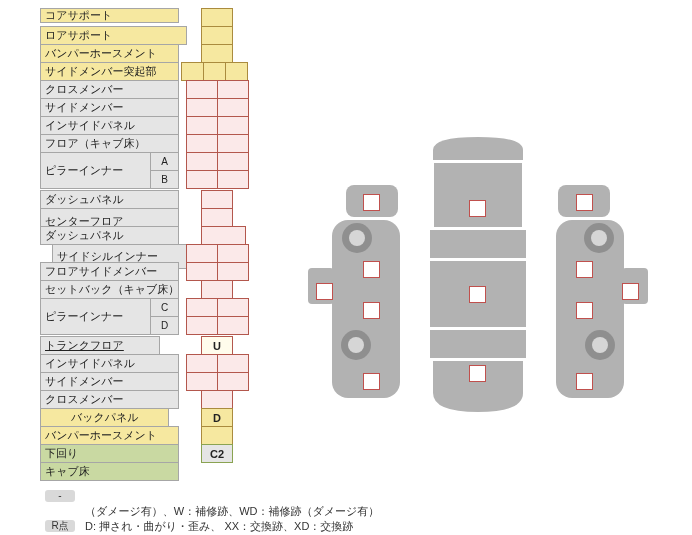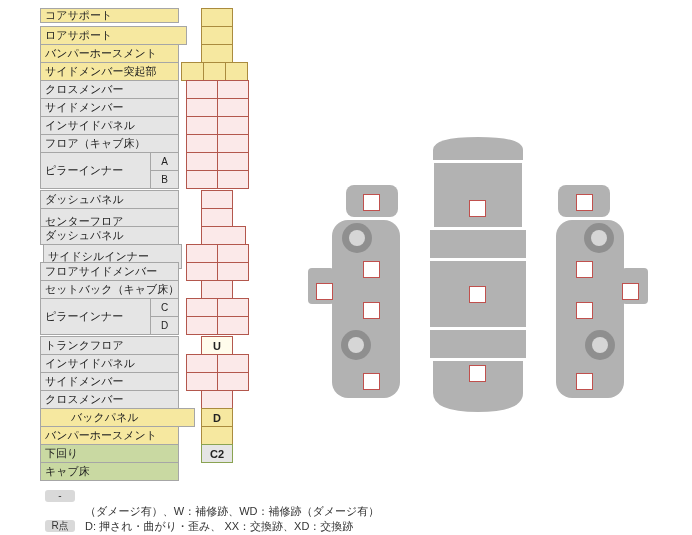--- a/index.html
+++ b/index.html
@@ -69,46 +69,46 @@
       <div class="pcell c-pink" style="top: 144px; left: 177px; width: 32px; height: 19px;"></div>
       <div class="psub t-pink" style="top: 162px; left: 110px; width: 29px; height: 19px;">B</div>
       <div class="pcell c-pink" style="top: 162px; left: 146px; width: 32px; height: 19px;"></div>
       <div class="pcell c-pink" style="top: 162px; left: 177px; width: 32px; height: 19px;"></div>
       <div class="plabel t-pink" style="top: 182px; left: 0px; width: 139px; height: 19px;">ダッシュパネル</div>
       <div class="pcell c-pink" style="top: 182px; left: 161px; width: 32px; height: 19px;"></div>
       <div class="plabel t-pink" style="top: 200px; left: 0px; width: 139px; height: 27px;">センターフロア</div>
       <div class="pcell c-pink" style="top: 200px; left: 161px; width: 32px; height: 19px;"></div>
       <div class="plabel t-pink" style="top: 218px; left: 0px; width: 139px; height: 19px;">ダッシュパネル</div>
       <div class="pcell c-pink" style="top: 218px; left: 161px; width: 45px; height: 19px;"></div>
-      <div class="plabel t-pink" style="top: 236px; left: 3px; width: 139px; height: 25px;">サイドシルインナー</div>
+      <div class="plabel t-pink" style="top: 236px; left: 12px; width: 139px; height: 25px;">サイドシルインナー</div>
       <div class="pcell c-pink" style="top: 236px; left: 146px; width: 32px; height: 19px;"></div>
       <div class="pcell c-pink" style="top: 236px; left: 177px; width: 32px; height: 19px;"></div>
       <div class="plabel t-pink" style="top: 254px; left: 0px; width: 139px; height: 19px;">フロアサイドメンバー</div>
       <div class="pcell c-pink" style="top: 254px; left: 146px; width: 32px; height: 19px;"></div>
       <div class="pcell c-pink" style="top: 254px; left: 177px; width: 32px; height: 19px;"></div>
       <div class="plabel t-pink" style="top: 272px; left: 0px; width: 139px; height: 19px;">セットバック（キャブ床）</div>
       <div class="pcell c-pink" style="top: 272px; left: 161px; width: 32px; height: 19px;"></div>
       <div class="plabel t-pink" style="top: 290px; left: 0px; width: 111px; height: 37px;">ピラーインナー</div>
       <div class="psub t-pink" style="top: 290px; left: 110px; width: 29px; height: 19px;">C</div>
       <div class="pcell c-pink" style="top: 290px; left: 146px; width: 32px; height: 19px;"></div>
       <div class="pcell c-pink" style="top: 290px; left: 177px; width: 32px; height: 19px;"></div>
       <div class="psub t-pink" style="top: 308px; left: 110px; width: 29px; height: 19px;">D</div>
       <div class="pcell c-pink" style="top: 308px; left: 146px; width: 32px; height: 19px;"></div>
       <div class="pcell c-pink" style="top: 308px; left: 177px; width: 32px; height: 19px;"></div>
-      <div class="plabel t-pink" style="top: 328px; left: 0px; width: 139px; height: 19px;">トランクフロア</div>
+      <div class="plabel t-pink" style="top: 328px; left: 0px; width: 120px; height: 19px; text-decoration: underline;">トランクフロア</div>
       <div class="pcell c-pink" style="top: 328px; left: 161px; width: 32px; height: 19px; background: rgb(255, 252, 236);">U</div>
       <div class="plabel t-pink" style="top: 346px; left: 0px; width: 139px; height: 19px;">インサイドパネル</div>
       <div class="pcell c-pink" style="top: 346px; left: 146px; width: 32px; height: 19px;"></div>
       <div class="pcell c-pink" style="top: 346px; left: 177px; width: 32px; height: 19px;"></div>
       <div class="plabel t-pink" style="top: 364px; left: 0px; width: 139px; height: 19px;">サイドメンバー</div>
       <div class="pcell c-pink" style="top: 364px; left: 146px; width: 32px; height: 19px;"></div>
       <div class="pcell c-pink" style="top: 364px; left: 177px; width: 32px; height: 19px;"></div>
       <div class="plabel t-pink" style="top: 382px; left: 0px; width: 139px; height: 19px;">クロスメンバー</div>
       <div class="pcell c-pink" style="top: 382px; left: 161px; width: 32px; height: 19px;"></div>
-      <div class="plabel t-yellow" style="top: 400px; left: 0px; width: 155px; height: 19px; padding-left: 30px;">バックパネル</div>
+      <div class="plabel t-yellow" style="top: 400px; left: 0px; width: 129px; height: 19px; padding-left: 30px;">バックパネル</div>
       <div class="pcell c-yellow" style="top: 400px; left: 161px; width: 32px; height: 19px;">D</div>
       <div class="plabel t-yellow" style="top: 418px; left: 0px; width: 139px; height: 19px;">バンパーホースメント</div>
       <div class="pcell c-yellow" style="top: 418px; left: 161px; width: 32px; height: 19px;"></div>
       <div class="plabel t-green" style="top: 436px; left: 0px; width: 139px; height: 19px;">下回り</div>
       <div class="pcell c-green" style="top: 436px; left: 161px; width: 32px; height: 19px;">C2</div>
       <div class="plabel t-green" style="top: 454px; left: 0px; width: 139px; height: 19px;">キャブ床</div>
     </div>
 
   <svg class="diagram-svg" width="356" height="290" viewBox="0 0 356 290" xmlns="http://www.w3.org/2000/svg">
     <defs>

